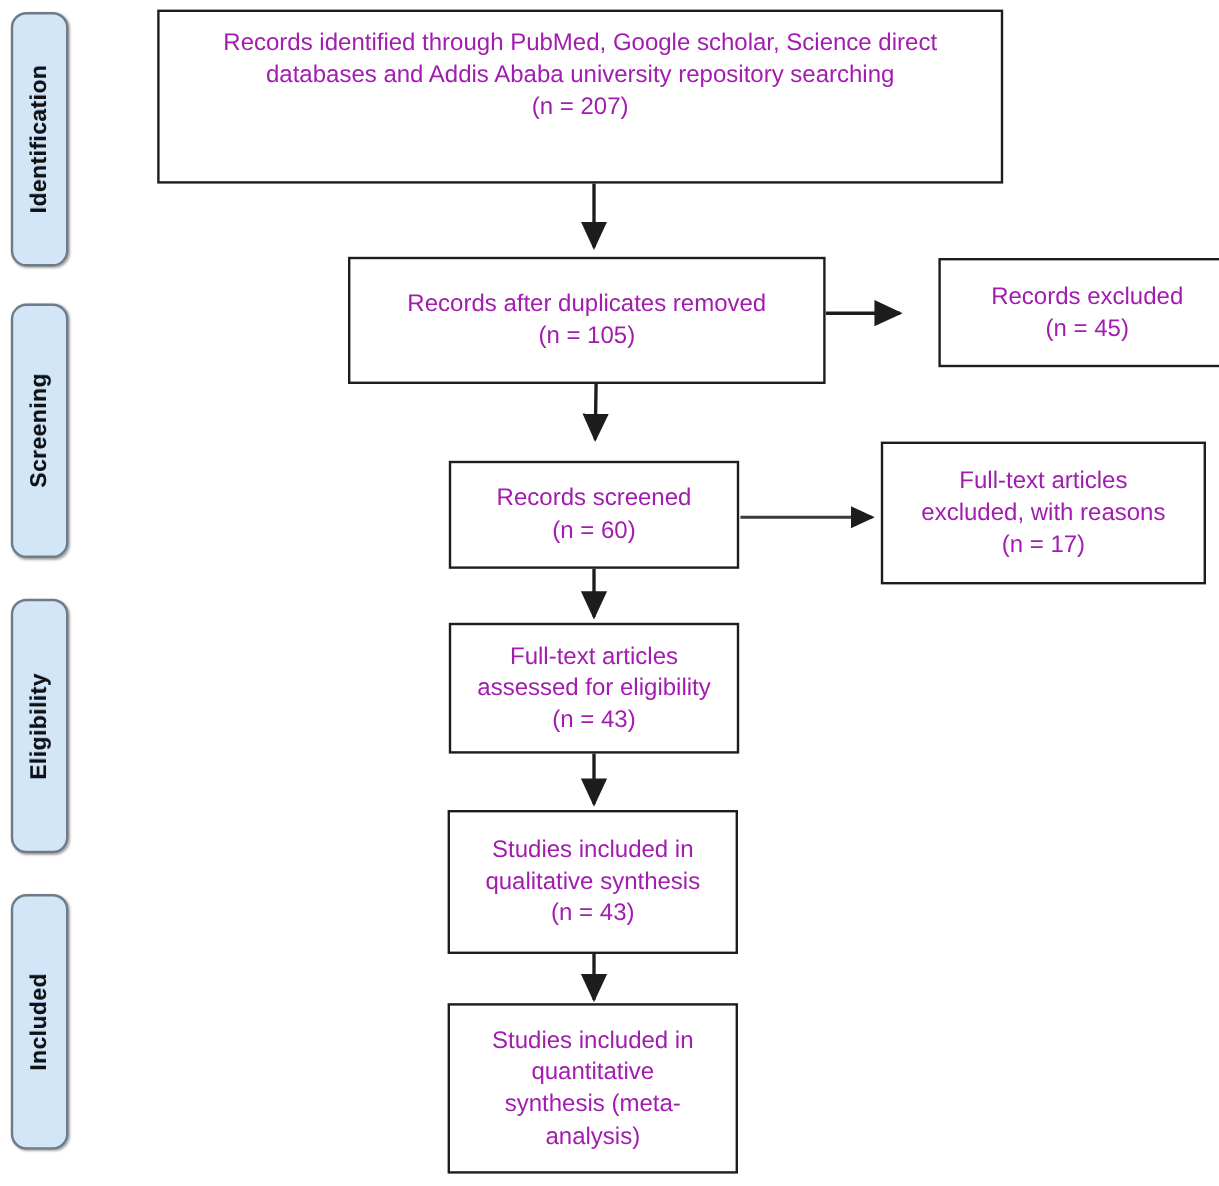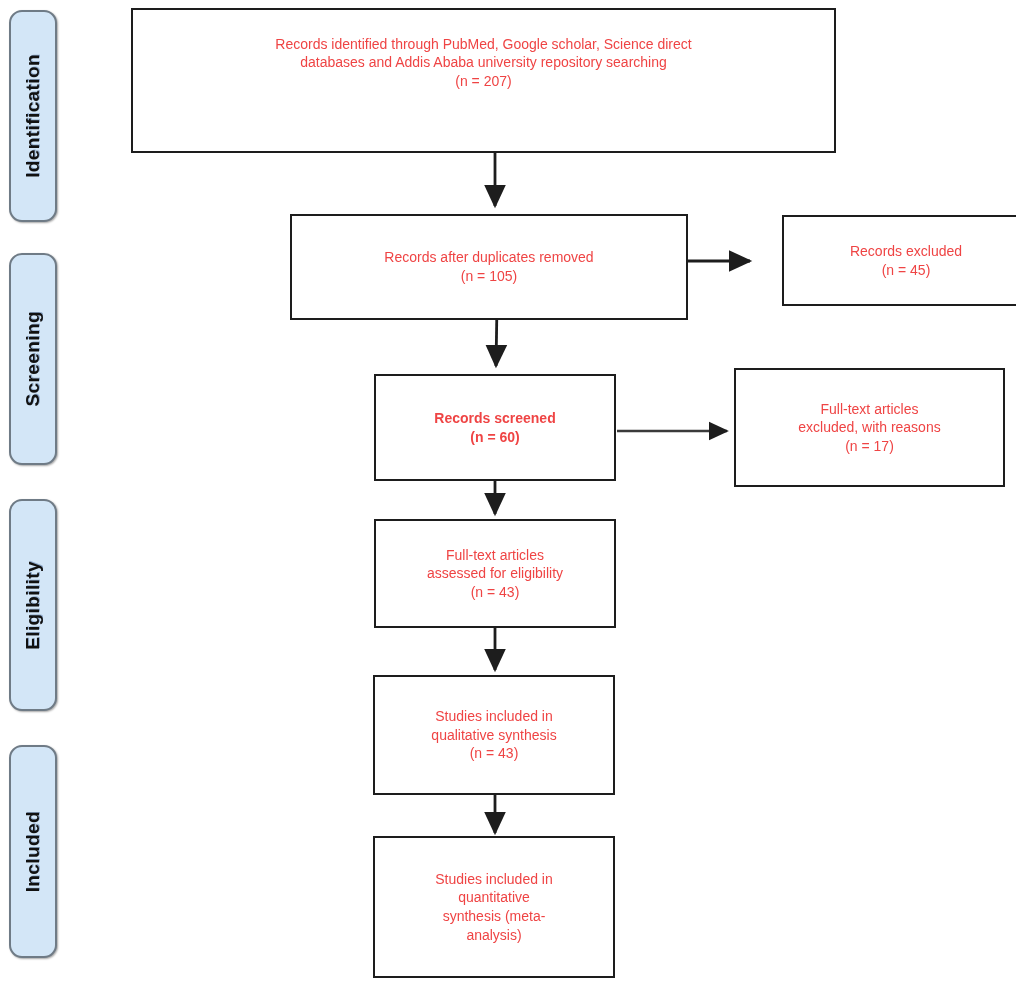--- a/index.html
+++ b/index.html
@@ -49,23 +49,23 @@
     box-sizing: border-box;
     background: #ffffff;
     border: 2.4px solid #1d1d1d;
     display: flex;
     align-items: center;
     justify-content: center;
     text-align: center;
     padding: 4px 8px;
   }
   .flow-box .box-text {
-    font-size: 14px;
+    font-size: 20px;
     line-height: 1.33;
-    color: #ef4444;
+    color: #a21caf;
     white-space: pre-line;
   }
   .flow-box.pad-top .box-text {
     margin-bottom: 36px;
   }
 
   
   #connectors {
     position: absolute;
     left: 0;
@@ -141,21 +141,21 @@
   <div class="flow-box" style="left:290px; top:214px; width:398px; height:106px;">
     <span class="box-text">Records after duplicates removed
 (n = 105)</span>
   </div>
 
   <div class="flow-box" style="left:782px; top:215px; width:248px; height:91px;">
     <span class="box-text">Records excluded
 (n = 45)</span>
   </div>
 
-  <div class="flow-box" style="left:374px; top:374px; width:242px; height:107px;font-weight:bold;">
+  <div class="flow-box" style="left:374px; top:384px; width:242px; height:90px;">
     <span class="box-text">Records screened
 (n = 60)</span>
   </div>
 
   <div class="flow-box" style="left:734px; top:368px; width:271px; height:119px;">
     <span class="box-text">Full-text articles
 excluded, with reasons
 (n = 17)</span>
   </div>
 

